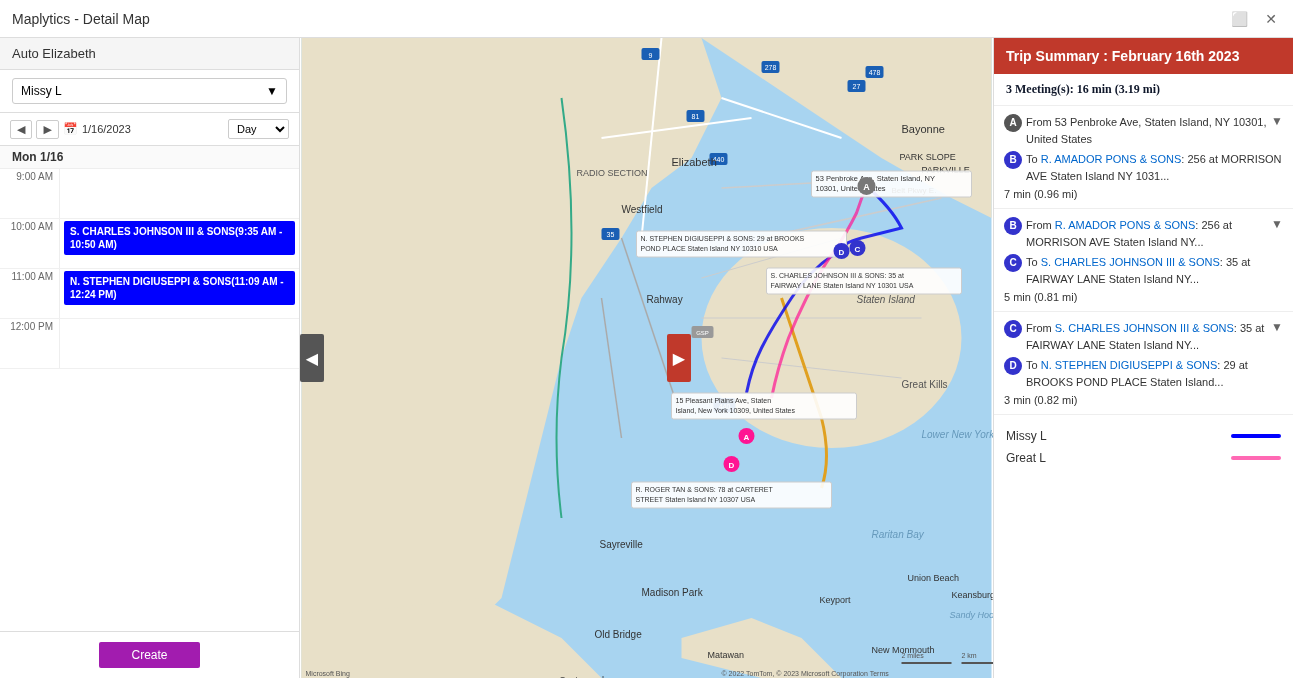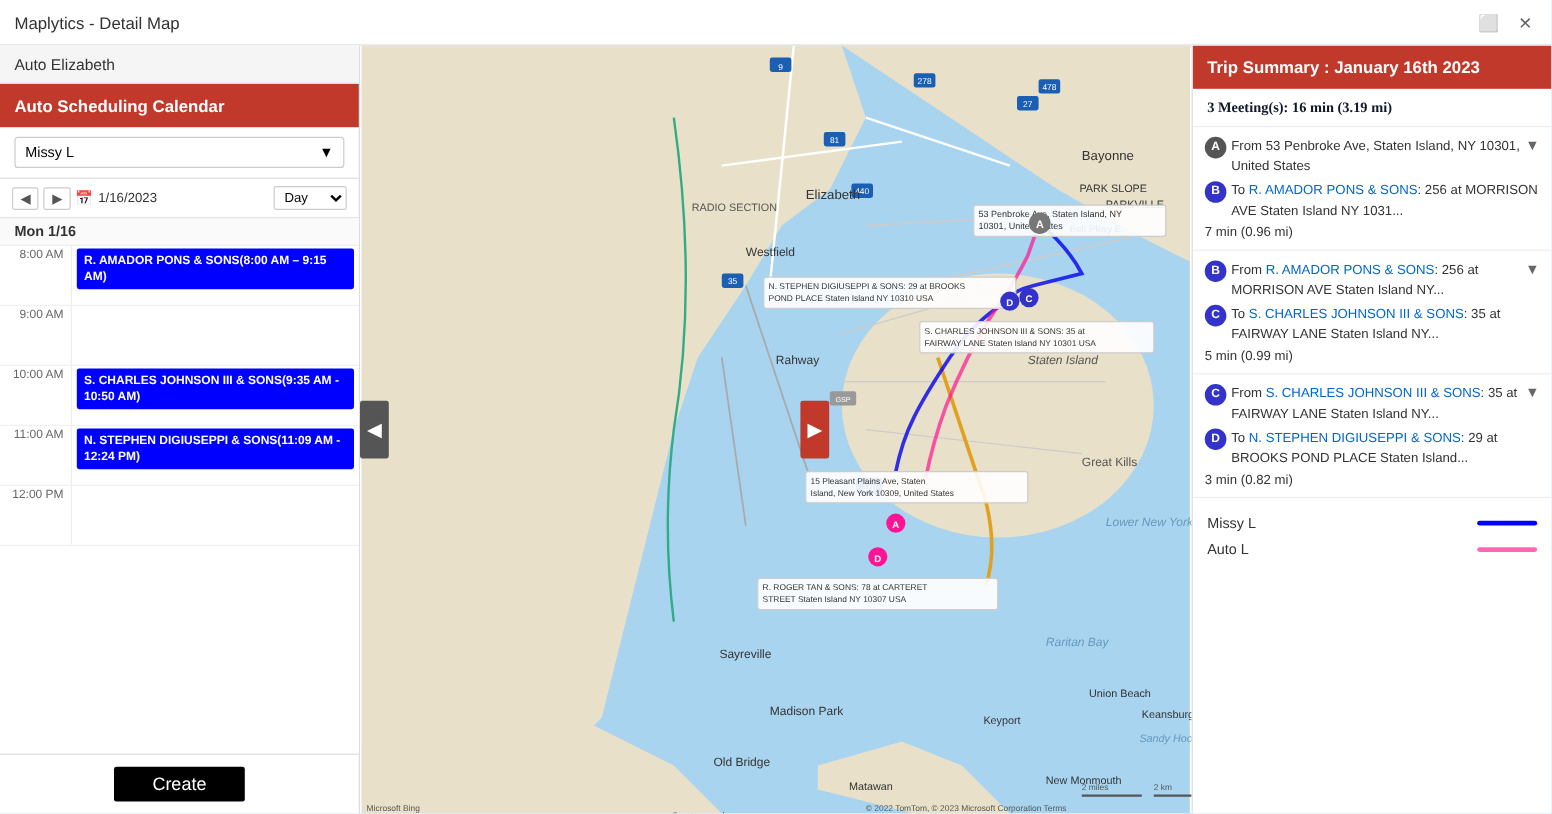--- a/index.html
+++ b/index.html
@@ -153,25 +153,25 @@
       cursor: pointer;
     }
 
     .create-btn {
       padding: 10px 12px;
       border-top: 1px solid #ddd;
       display: flex;
       justify-content: center;
     }
     .create-button {
-      background: #000000;
+      background: #a21caf;
       border: none;
       color: #fff;
       padding: 6px 32px;
-      font-size: 15px;
+      font-size: 12px;
       cursor: pointer;
       border-radius: 2px;
     }
 
     
     .map-area {
       flex: 1;
       position: relative;
       overflow: hidden;
     }
@@ -311,23 +311,20 @@
     <button class="title-bar-btn">✕</button>
   </div>
 </div>
 
 <div class="main-layout">
 
   <div class="left-panel">
     <div class="auto-scheduling-header">
       <span>Auto Elizabeth</span>
     </div>
-    <div class="calendar-header">
-      <span>Auto Scheduling Calendar</span>
-    </div>
 
     <div class="user-selector">
       <div class="user-dropdown">
         <span>Missy L</span>
         <span>▼</span>
       </div>
     </div>
 
     <div class="date-nav">
       <button class="date-nav-btn">◀</button>
@@ -340,26 +337,20 @@
         <option>Day</option>
         <option>Week</option>
         <option>Month</option>
       </select>
     </div>
 
     <div class="day-label">Mon 1/16</div>
 
     <div class="calendar-body">
 
-      <div class="time-slot">
-        <div class="time-label">8:00 AM</div>
-        <div class="time-content">
-          <div class="cal-event">R. AMADOR PONS &amp; SONS(8:00 AM – 9:15 AM)</div>
-        </div>
-      </div>
 
       <div class="time-slot">
         <div class="time-label">9:00 AM</div>
         <div class="time-content"></div>
       </div>
 
       <div class="time-slot">
         <div class="time-label">10:00 AM</div>
         <div class="time-content">
           <div class="cal-event">S. CHARLES JOHNSON III &amp; SONS(9:35 AM - 10:50 AM)</div>
@@ -511,21 +502,21 @@
       <text x="600" y="620" font-size="7" fill="#555">2 miles</text>
       <line x1="660" y1="625" x2="700" y2="625" stroke="#555" stroke-width="2"></line>
       <text x="660" y="620" font-size="7" fill="#555">2 km</text>
 
       <text x="420" y="638" font-size="7" fill="#555">© 2022 TomTom, © 2023 Microsoft Corporation  Terms</text>
       <text x="4" y="638" font-size="7" fill="#555">Microsoft Bing</text>
     </svg>
   </div>
 
   <div class="right-panel">
-    <div class="trip-summary-header">Trip Summary : January 16th 2023</div>
+    <div class="trip-summary-header">Trip Summary : February 16th 2023</div>
     <div class="meetings-info">3 Meeting(s): 16 min (3.19 mi)</div>
 
     <div class="trip-segment">
       <button class="trip-expand-btn">▼</button>
       <div class="segment-row">
         <span class="segment-marker marker-a">A</span>
         <span class="trip-segment-content">From 53 Penbroke Ave, Staten Island, NY 10301, United States</span>
       </div>
       <div class="segment-row" style="margin-top:4px;">
         <span class="segment-marker marker-b">B</span>
@@ -537,21 +528,21 @@
     <div class="trip-segment">
       <button class="trip-expand-btn">▼</button>
       <div class="segment-row">
         <span class="segment-marker marker-b">B</span>
         <span class="trip-segment-content">From <a href="#">R. AMADOR PONS &amp; SONS</a>: 256 at MORRISON AVE Staten Island NY...</span>
       </div>
       <div class="segment-row" style="margin-top:4px;">
         <span class="segment-marker marker-c">C</span>
         <span class="trip-segment-content">To <a href="#">S. CHARLES JOHNSON III &amp; SONS</a>: 35 at FAIRWAY LANE Staten Island NY...</span>
       </div>
-      <div class="trip-segment-duration">5 min (0.99 mi)</div>
+      <div class="trip-segment-duration">5 min (0.81 mi)</div>
     </div>
 
     <div class="trip-segment">
       <button class="trip-expand-btn">▼</button>
       <div class="segment-row">
         <span class="segment-marker marker-c">C</span>
         <span class="trip-segment-content">From <a href="#">S. CHARLES JOHNSON III &amp; SONS</a>: 35 at FAIRWAY LANE Staten Island NY...</span>
       </div>
       <div class="segment-row" style="margin-top:4px;">
         <span class="segment-marker marker-d">D</span>
@@ -559,19 +550,19 @@
       </div>
       <div class="trip-segment-duration">3 min (0.82 mi)</div>
     </div>
 
     <div class="legend-section">
       <div class="legend-item">
         <span>Missy L</span>
         <div class="legend-line legend-line-blue"></div>
       </div>
       <div class="legend-item">
-        <span>Auto L</span>
+        <span>Great L</span>
         <div class="legend-line legend-line-pink"></div>
       </div>
     </div>
   </div>
 
 </div>
 
 </body></html>

